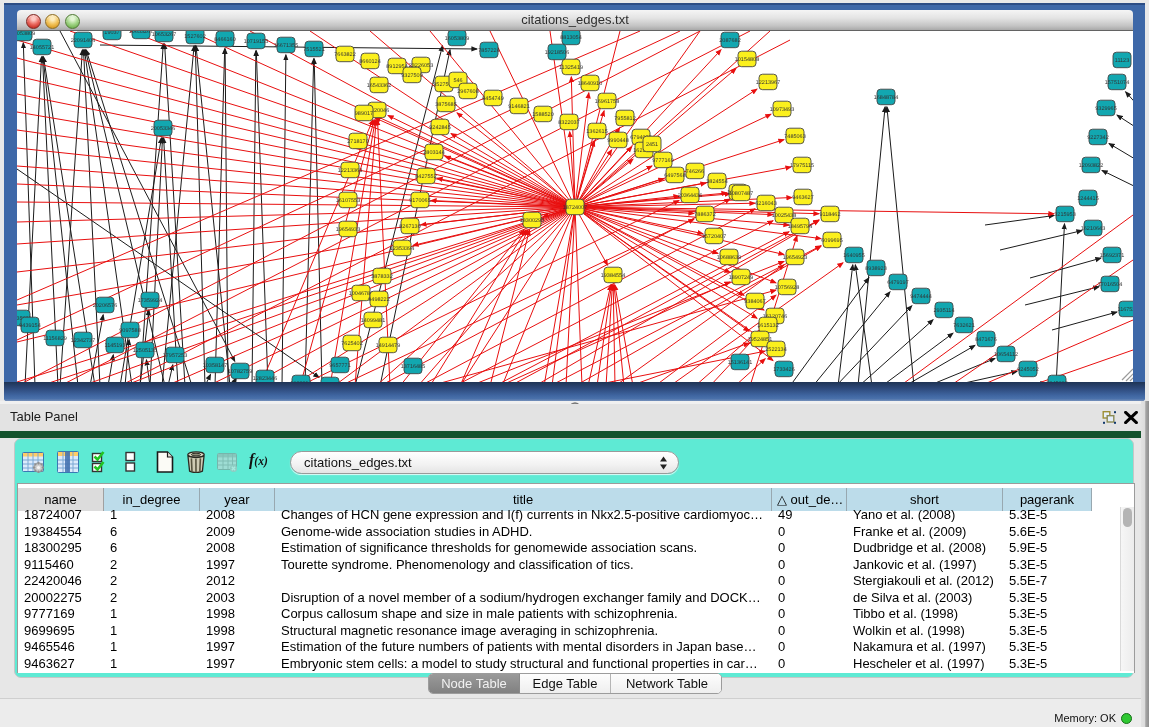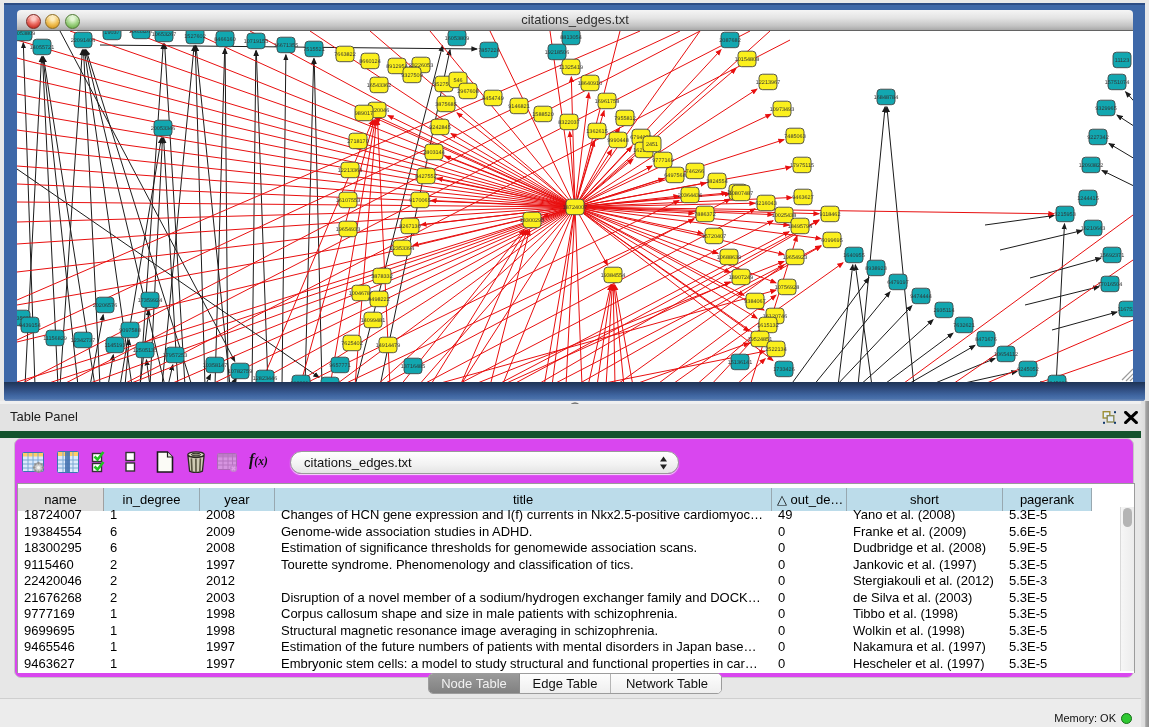--- a/index.html
+++ b/index.html
@@ -18,21 +18,21 @@
 #canvas{left:13px;top:26px;width:1116px;height:351px;background:#fff;overflow:hidden}
 #fbot{left:0;top:377px;width:1141px;height:19px;border-radius:0 0 3px 3px;background:linear-gradient(#1f3455,#2e4a7c 35%,#3f65a0 70%,#4a71ab 88%,#7690ba)}
 
 #panel{left:0;top:401px;width:1149px;height:326px;background:#e7e7e7}
 #ptitle{left:0;top:3px;width:1149px;height:27px;background:#e3e3e3;border-bottom:7px solid #14532d}
 #ptxt{left:10px;top:5px;font-size:13px;color:#1c1c1c}
 #fico{left:1101px;top:7px;width:15px;height:13px}
 #xico{left:1124px;top:7px;width:14px;height:13px}
 #collapse{left:569px;top:0px;width:12px;height:6px}
 
-#box{left:14px;top:37px;width:1120px;height:240px;background:#d946ef;border:1px solid #c6c6c6;border-radius:7px;box-sizing:border-box}
+#box{left:14px;top:37px;width:1120px;height:240px;background:#5eead4;border:1px solid #c6c6c6;border-radius:7px;box-sizing:border-box}
 .ticon{top:12px;width:22px;height:22px}
 
 #dd{left:275px;top:12px;width:389px;height:23px;border:1px solid #9a9a9a;border-radius:12px;
  background:linear-gradient(#ffffff,#f2f2f2 60%,#e4e4e4);box-sizing:border-box;box-shadow:0 1px 1px rgba(255,255,255,.8)}
 #ddt{left:13px;top:3px;font-size:13px;color:#111}
 
 #tbl{left:2px;top:44px;width:1118px;height:190px;background:#fff;border-top:1px solid #9b9b9b;border-left:1px solid #9b9b9b;border-right:1px solid #9b9b9b;box-sizing:border-box}
 #thead{left:0;top:0;width:1074px;height:23px;border-bottom:1px solid #777}
 .th{position:absolute;top:4px;height:23px;background:#bcdcea;border-right:1px solid #98a8b0;box-sizing:border-box;
  font-size:13px;color:#000;text-align:center;line-height:23px;overflow:hidden}
@@ -682,24 +682,24 @@
             <span class="c4">0</span>
             <span class="c5">Jankovic et al. (1997)</span>
             <span class="c6">5.3E-5</span>
           </div>
 <div class="tr">
             <span class="c0">22420046</span>
             <span class="c1">2</span>
             <span class="c2">2012</span>
             <span class="c4">0</span>
             <span class="c5">Stergiakouli et al. (2012)</span>
-            <span class="c6">5.5E-3</span>
-          </div>
-<div class="tr">
-            <span class="c0">21676268</span>
+            <span class="c6">5.5E-7</span>
+          </div>
+<div class="tr">
+            <span class="c0">20002275</span>
             <span class="c1">2</span>
             <span class="c2">2003</span>
             <span class="c3">Disruption of a novel member of a sodium/hydrogen exchanger family and DOCK…</span>
             <span class="c4">0</span>
             <span class="c5">de Silva et al. (2003)</span>
             <span class="c6">5.3E-5</span>
           </div>
 <div class="tr">
             <span class="c0">9777169</span>
             <span class="c1">1</span>

